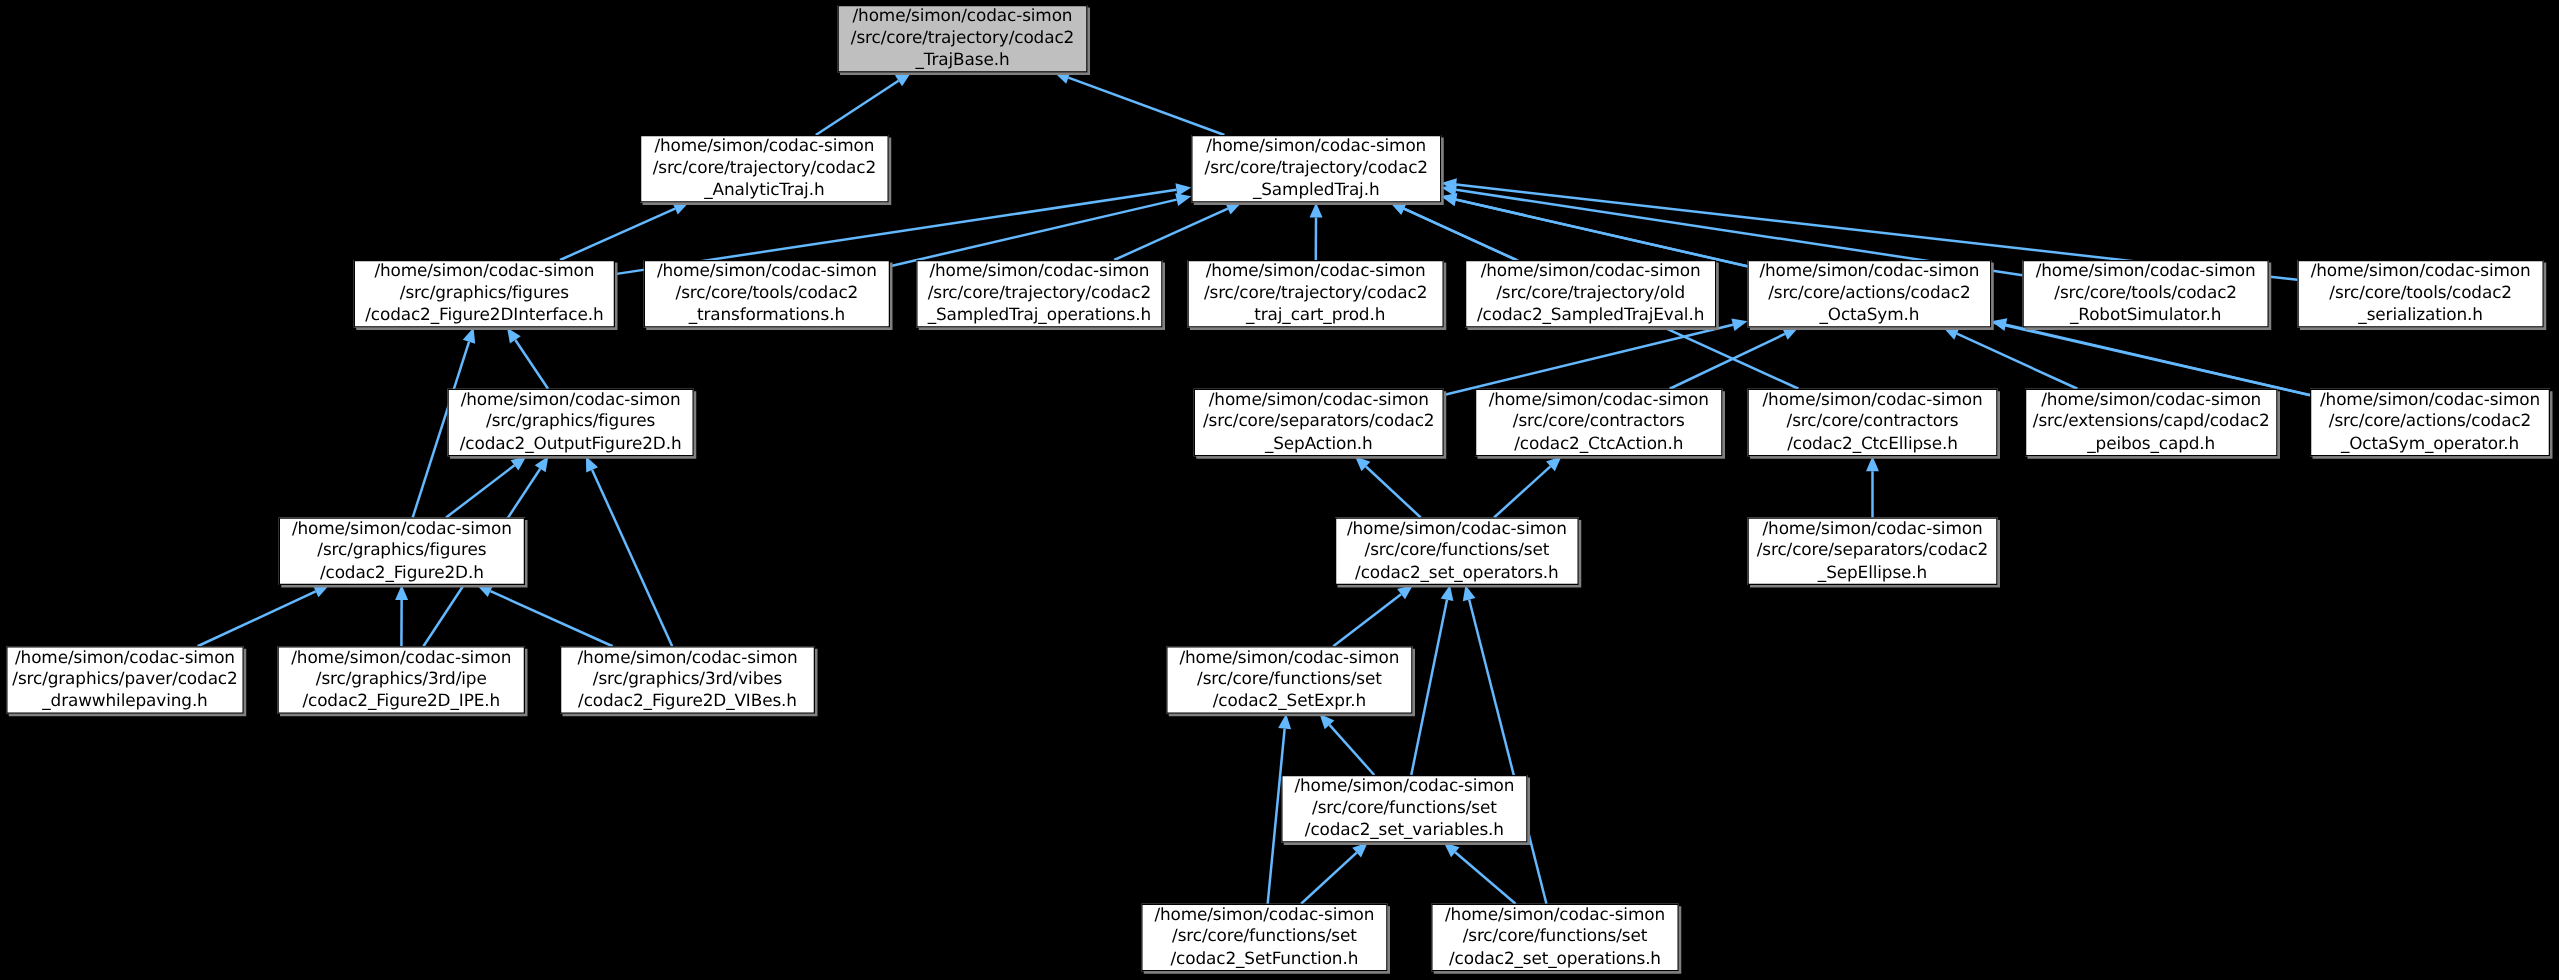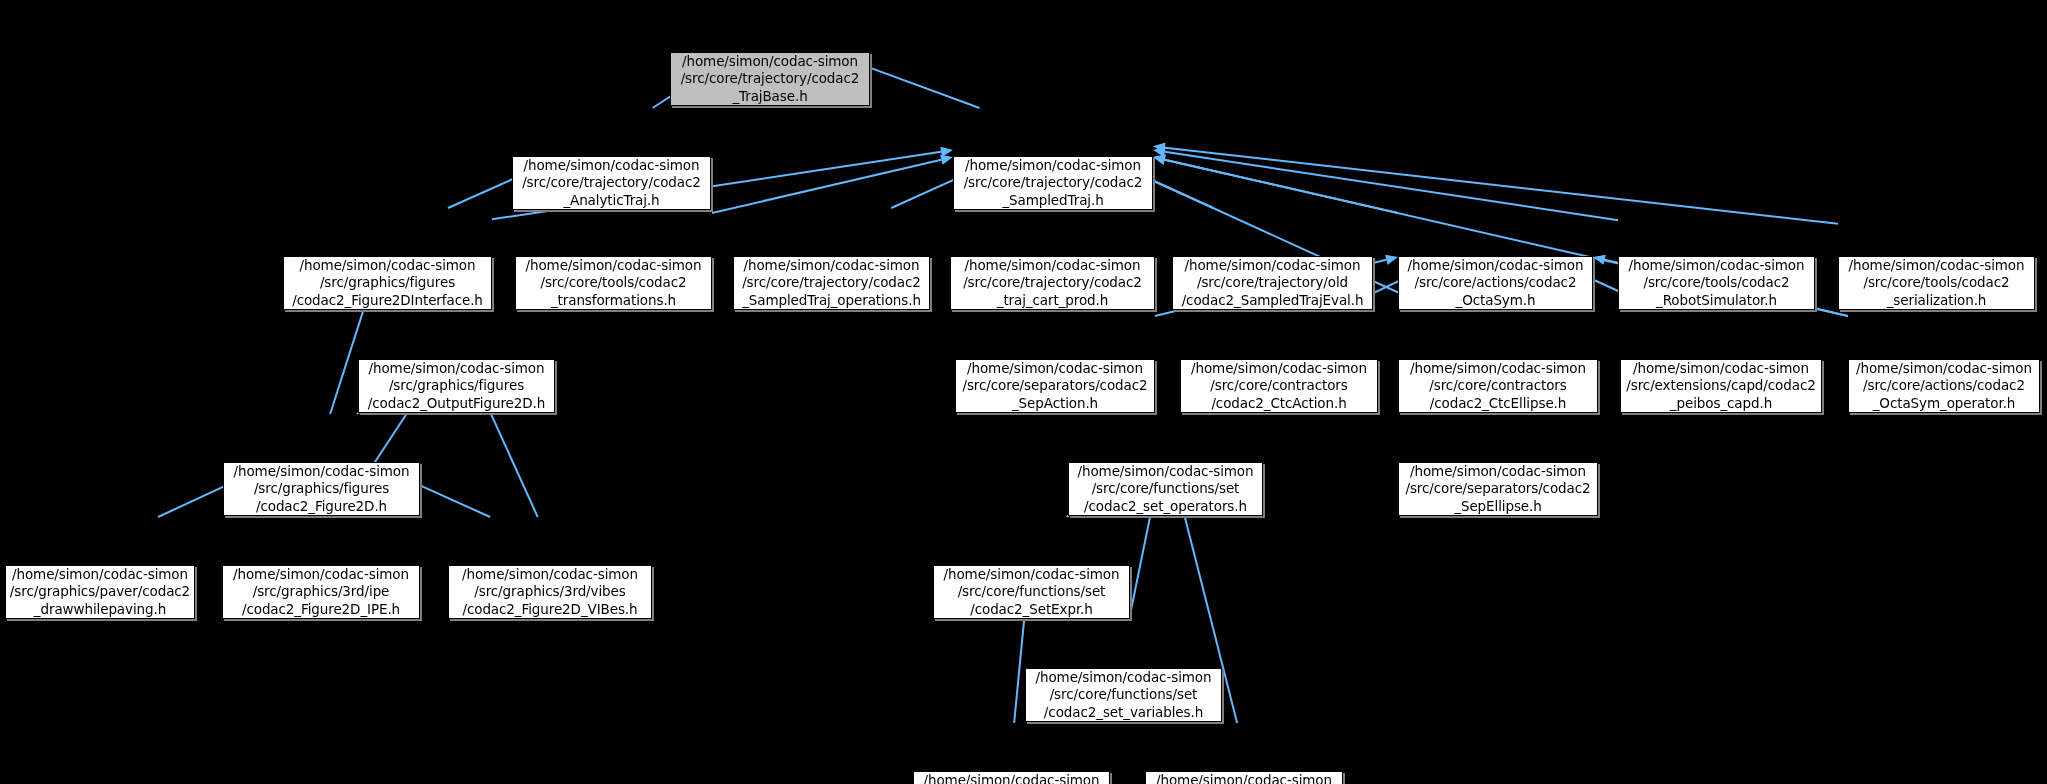--- a/index.html
+++ b/index.html
@@ -1,20 +1,20 @@
 <!DOCTYPE html>
 <html><head>
 <meta charset="utf-8">
 <style>
   html,body{margin:0;padding:0;background:#000;}
   #stage{position:relative;width:2047px;height:784px;background:#000;overflow:hidden;
          font-family:"DejaVu Sans","Liberation Sans",sans-serif;}
   #edges{position:absolute;left:0;top:0;width:2047px;height:784px;}
   .node{position:absolute;box-sizing:border-box;background:#ffffff;border:1px solid #000000;
-        box-shadow:2px 2px 0 0 #808080;display:flex;align-items:center;justify-content:center;margin-top:48px;}
+        box-shadow:2px 2px 0 0 #808080;display:flex;align-items:center;justify-content:center;}
   .node.root{background:#bfbfbf;}
   .node .lbl{display:block;text-align:center;color:#000;font-size:13.5px;line-height:17.3px;
              white-space:pre;letter-spacing:-0.1px;}
 </style>
 </head>
 <body>
 
 <div id="stage">
   <svg id="edges" viewBox="0 0 2047 784" xmlns="http://www.w3.org/2000/svg">
       <line x1="652.6490384615385" y1="108" x2="718.8179329471973" y2="64.58318595262764" stroke="#63b8ff" stroke-width="2"></line>

